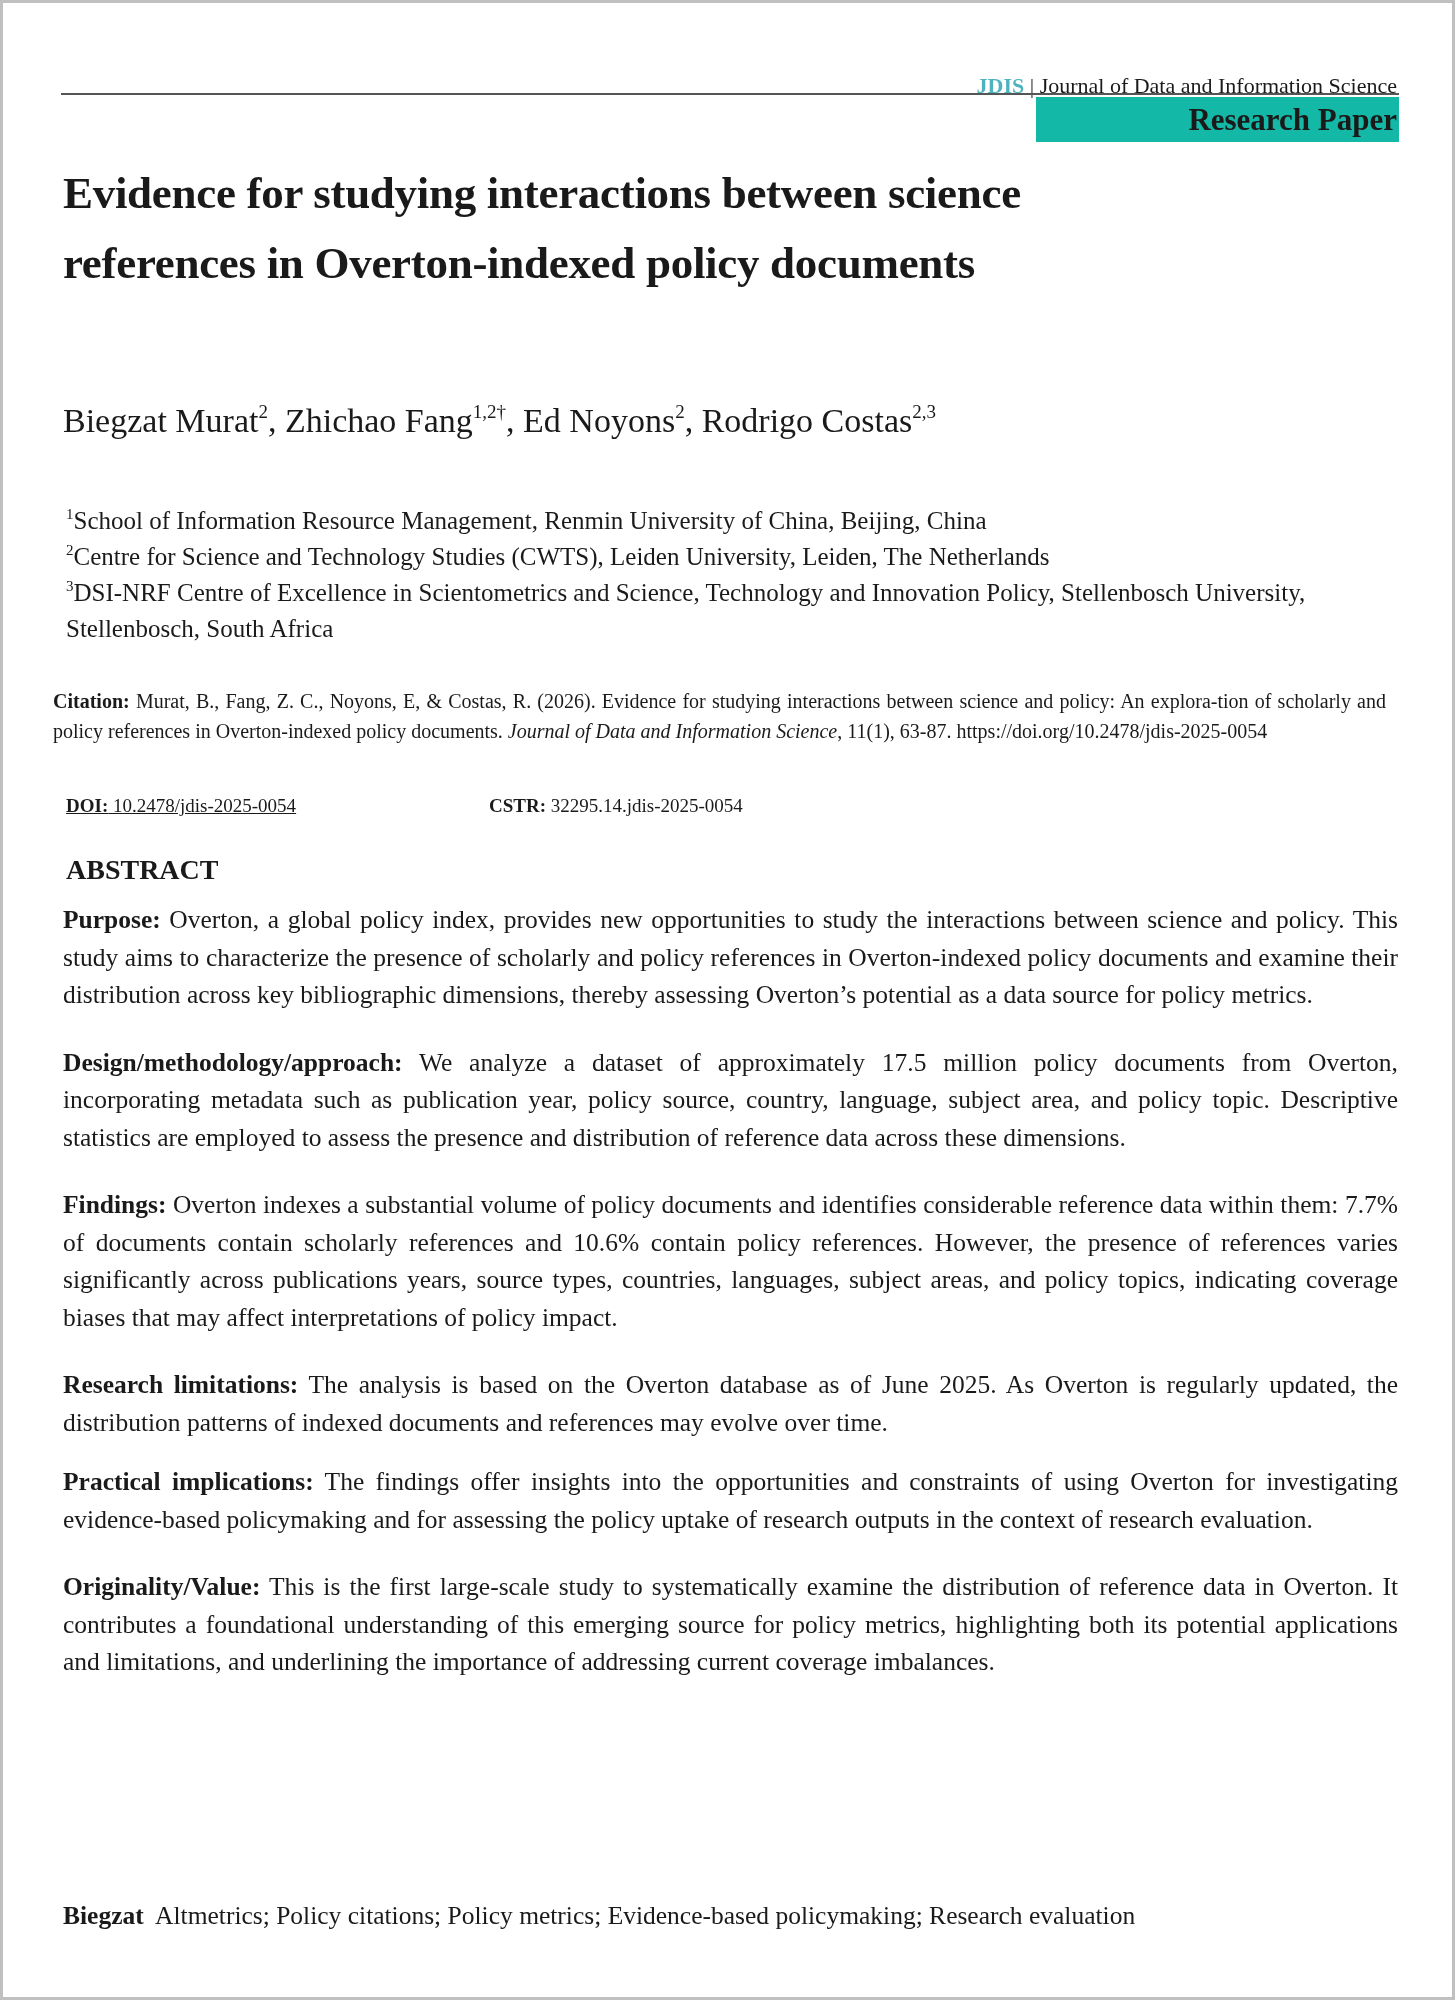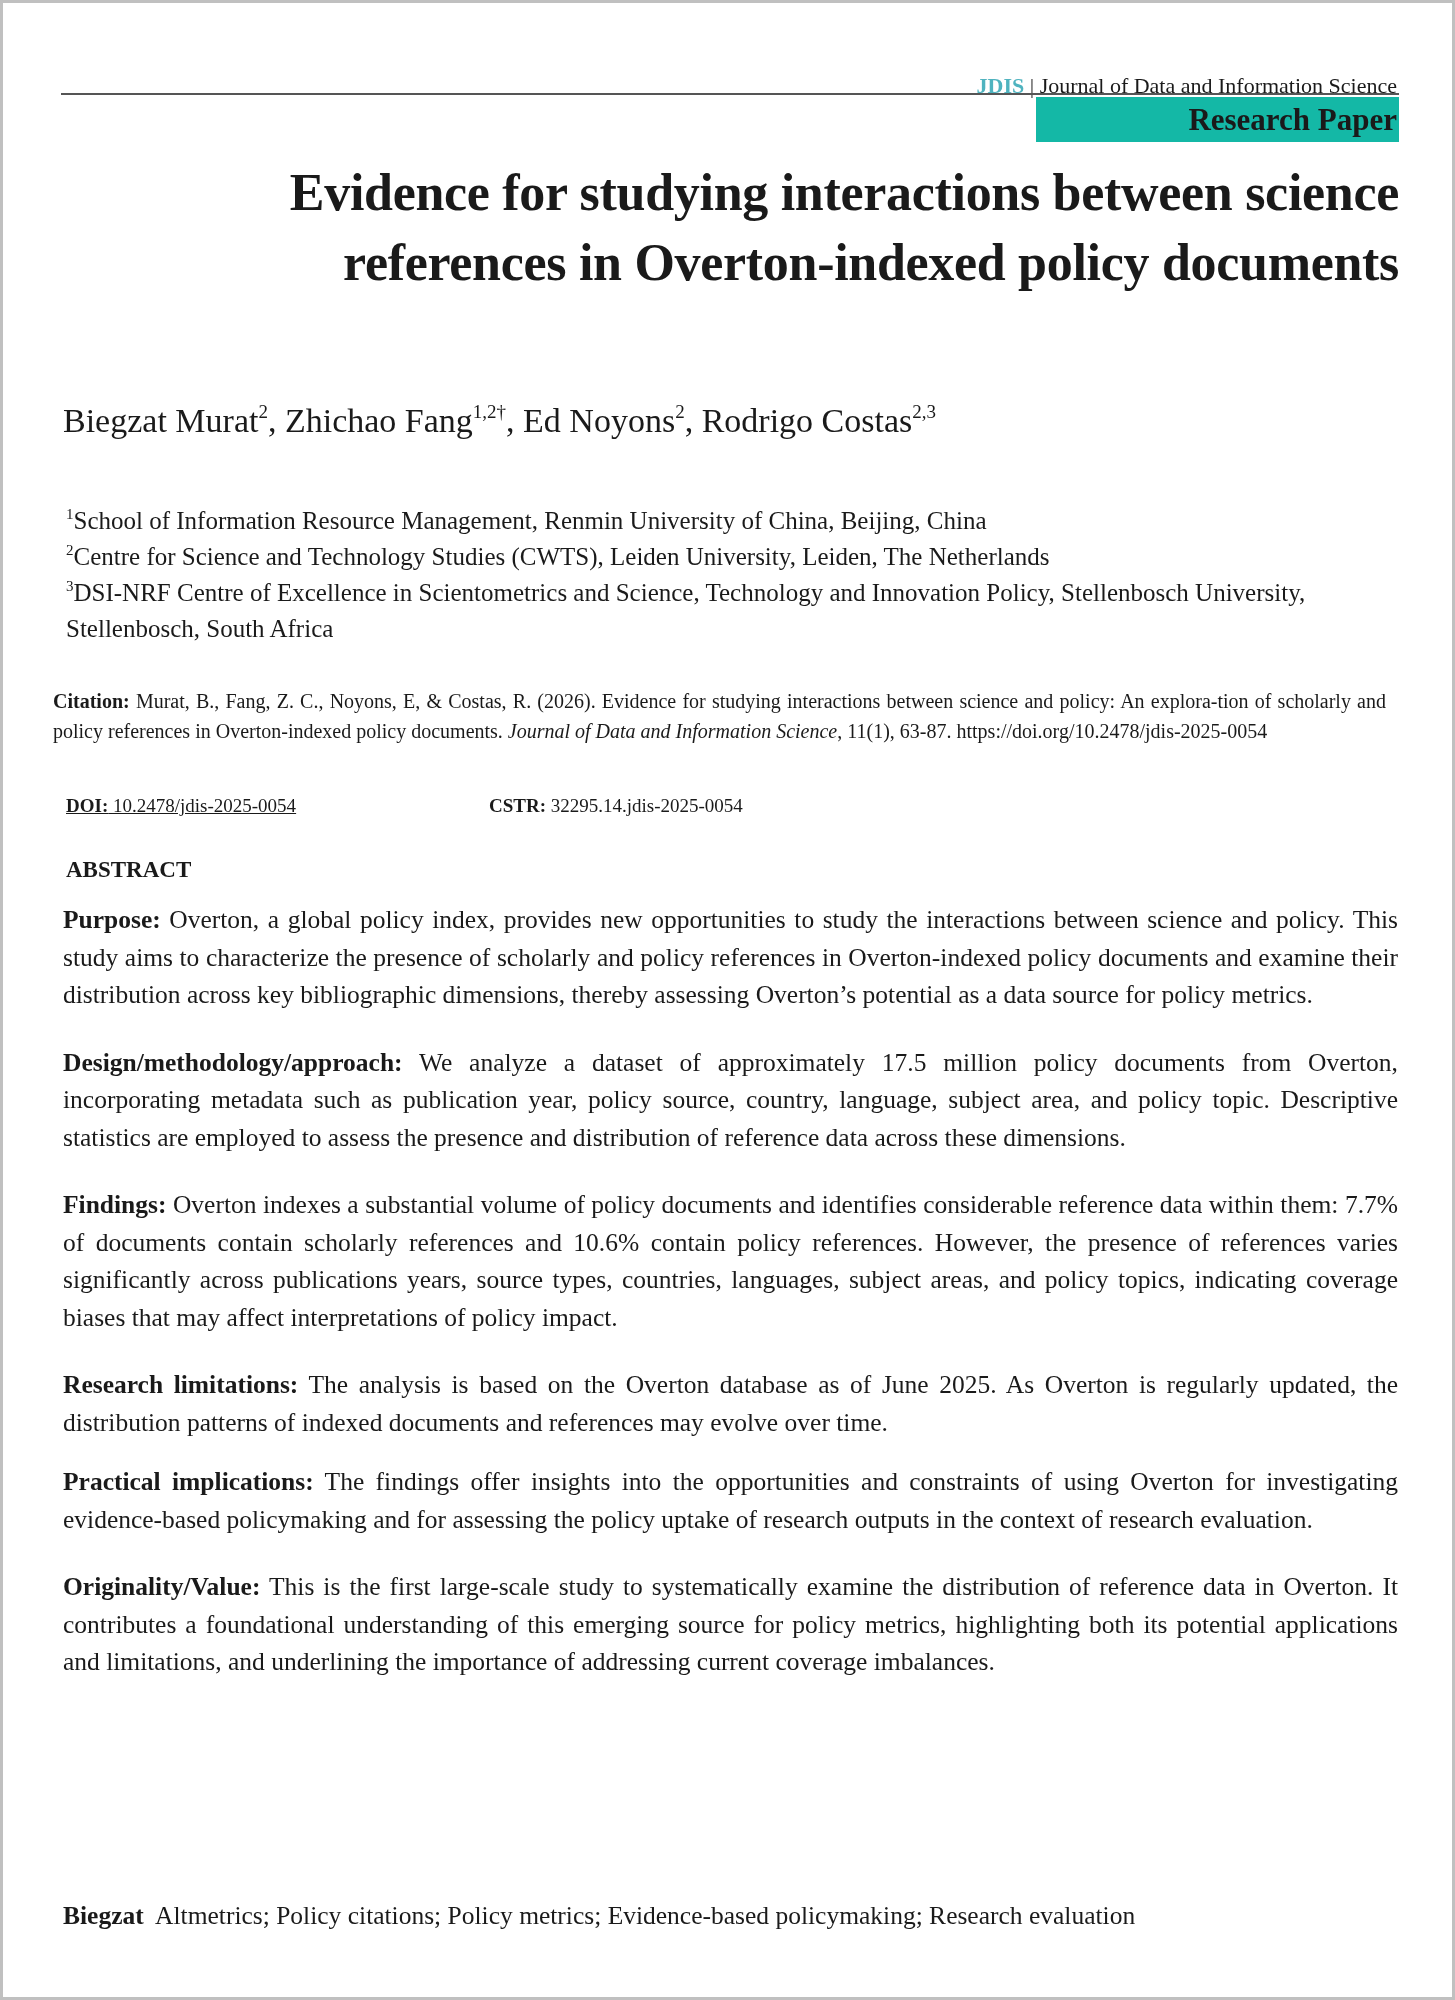--- a/index.html
+++ b/index.html
@@ -19,21 +19,21 @@
   .header-line .jdis { color: #4fb3bf; font-weight: bold; }
   .header-line .sep { color: #333; }
   .rule { position: absolute; left: 58px; top: 90px; width: 1338px; height: 2px; background: #555; }
   .badge {
     position: absolute; left: 1033px; top: 94px; width: 363px; height: 45px;
     background: #14b8a6; text-align: right; font-weight: bold;
     font-size: 31px; line-height: 45px; box-sizing: border-box; padding-right: 2px;
   }
   .title {
     position: absolute; left: 60px; top: 155px; width: 1336px;
-    text-align: right; font-weight: bold; font-size: 52px; line-height: 70px;
+    text-align: left; font-weight: bold; font-size: 45px; line-height: 70px;
     letter-spacing: -0.3px;
   }
   .authors {
     position: absolute; left: 60px; top: 398px; width: 1336px;
     text-align: left; font-size: 34px; line-height: 40px;
   }
   .authors sup { font-size: 19px; vertical-align: 14px; line-height: 0; }
   .affils {
     position: absolute; left: 63px; top: 500px; width: 1336px;
     font-size: 25px; line-height: 36px;
@@ -41,21 +41,21 @@
   .affils sup { font-size: 15px; vertical-align: 10px; line-height: 0; }
   .citation {
     position: absolute; left: 50px; top: 683px; width: 1333px;
     font-size: 20px; line-height: 30px; text-align: justify;
   }
   .ids {
     position: absolute; left: 63px; top: 790px; font-size: 19px; line-height: 26px; text-decoration: underline;
   }
   .ids .cstr { position: absolute; left: 423px; top: 0; white-space: nowrap; }
   .abstract-heading {
-    position: absolute; left: 63px; top: 850px; font-size: 23px; font-weight: bold; line-height: 34px;
+    position: absolute; left: 63px; top: 850px; font-size: 28px; font-weight: bold; line-height: 34px;
   }
   .abstract {
     position: absolute; left: 60px; top: 898px; width: 1335px;
     font-size: 25.5px; line-height: 37.5px; text-align: justify;
   }
   .abstract p { margin: 0 0 30px 0; }
   .abstract p.gap-sm { margin-bottom: 22px; }
   .keywords {
     position: absolute; left: 60px; top: 1896px; width: 1340px;
     font-size: 25.5px; line-height: 34px; white-space: nowrap;

